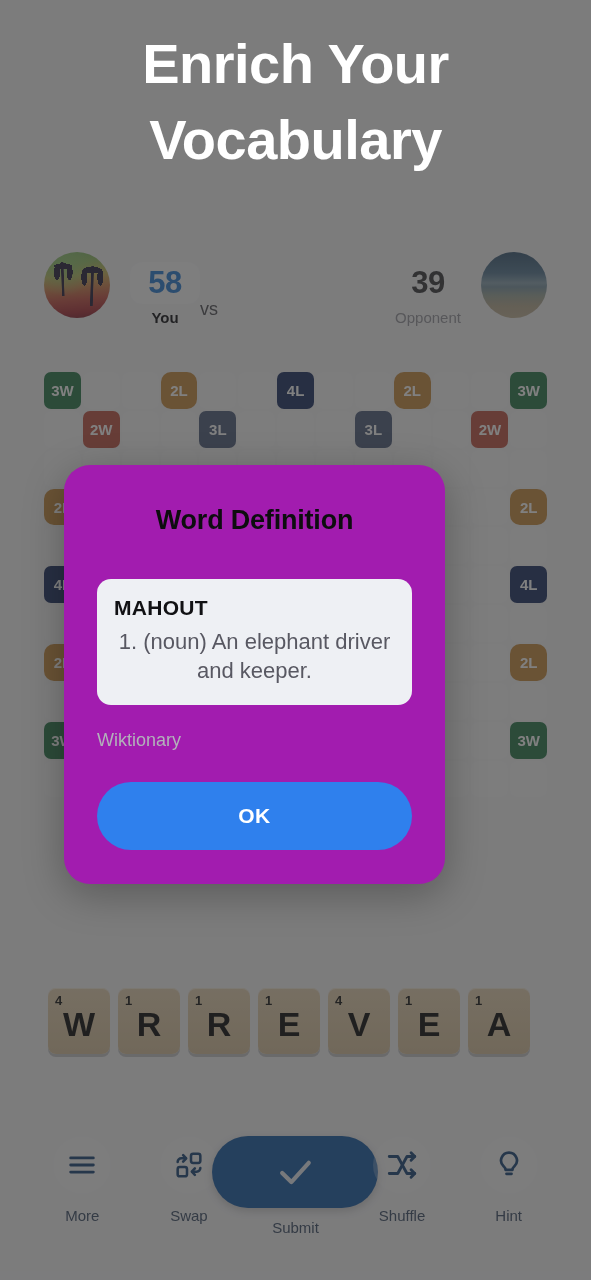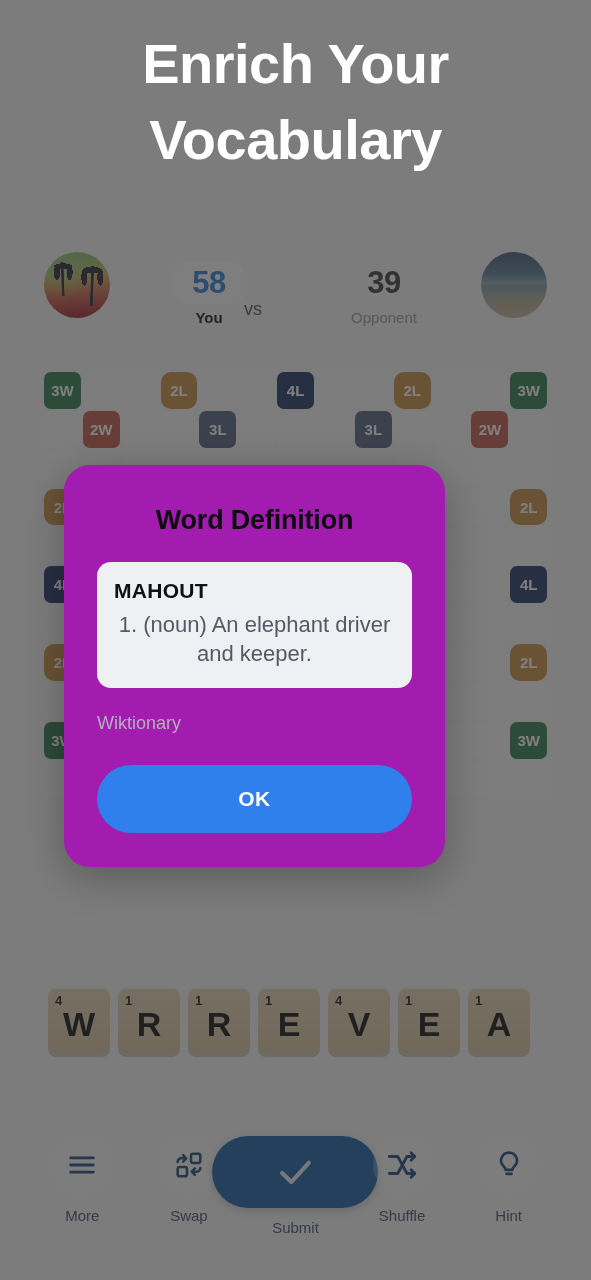--- a/index.html
+++ b/index.html
@@ -22,21 +22,20 @@
     background: #f4f4f6;
   }
 
   
   #score-strip {
     position: absolute;
     left: 0; top: 252px;
     width: 591px; height: 88px;
     display: flex; align-items: flex-start;
     padding: 0 44px;
-    gap: 44px;
   }
   .avatar {
     width: 66px; height: 66px;
     border-radius: 50%;
     flex: 0 0 auto;
     overflow: hidden;
     position: relative;
   }
   .avatar.you {
     background:
@@ -222,21 +221,21 @@
     box-shadow: 0 10px 40px rgba(0,0,0,.28);
   }
   #modal-title {
     text-align: center;
     font-size: 27px;
     font-weight: 700;
     color: #0d0d0f;
     letter-spacing: -0.2px;
   }
   #def-card {
-    margin-top: 26px;
+    margin-top: 43px;
     background: #eef0f4;
     border-radius: 14px;
     padding: 17px 17px 20px;
   }
   #def-word {
     font-size: 21px;
     font-weight: 700;
     color: #111114;
     letter-spacing: .3px;
   }

